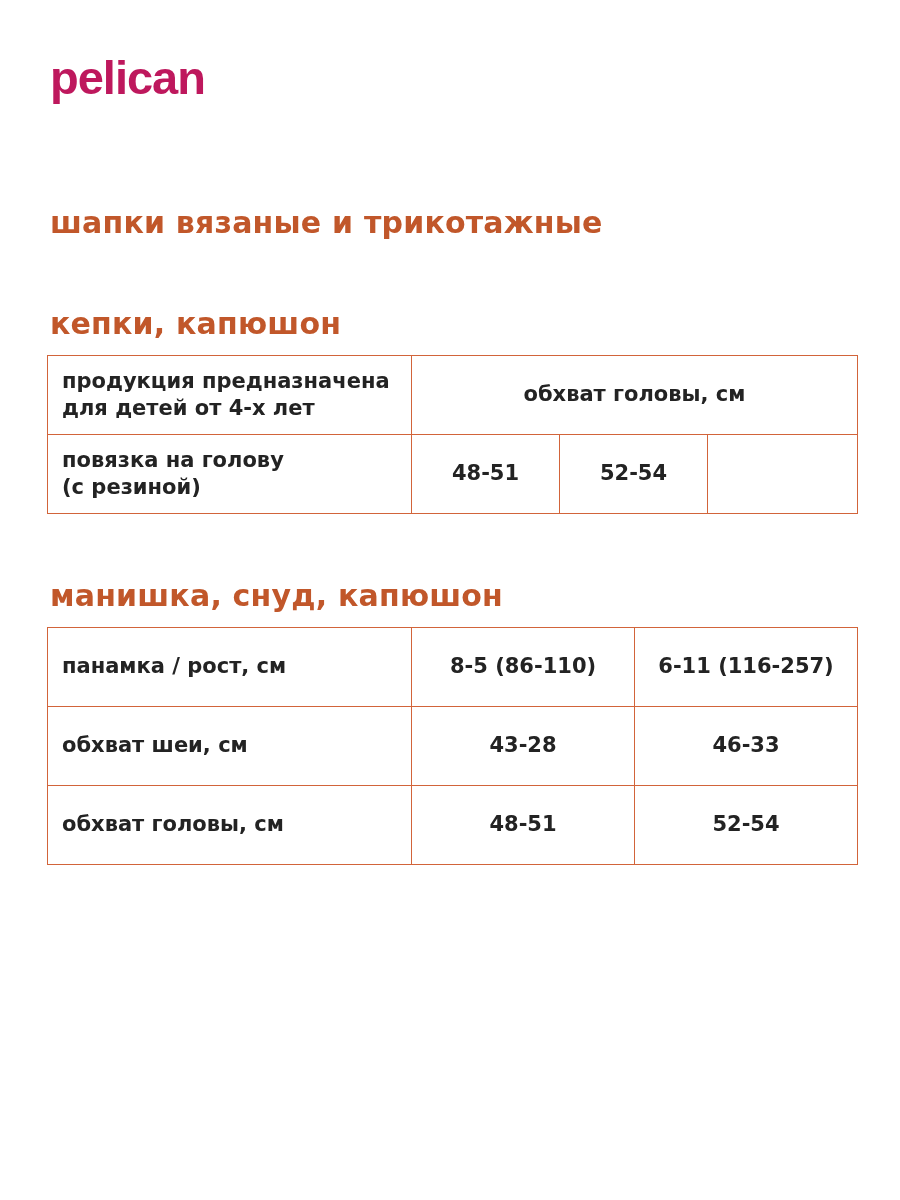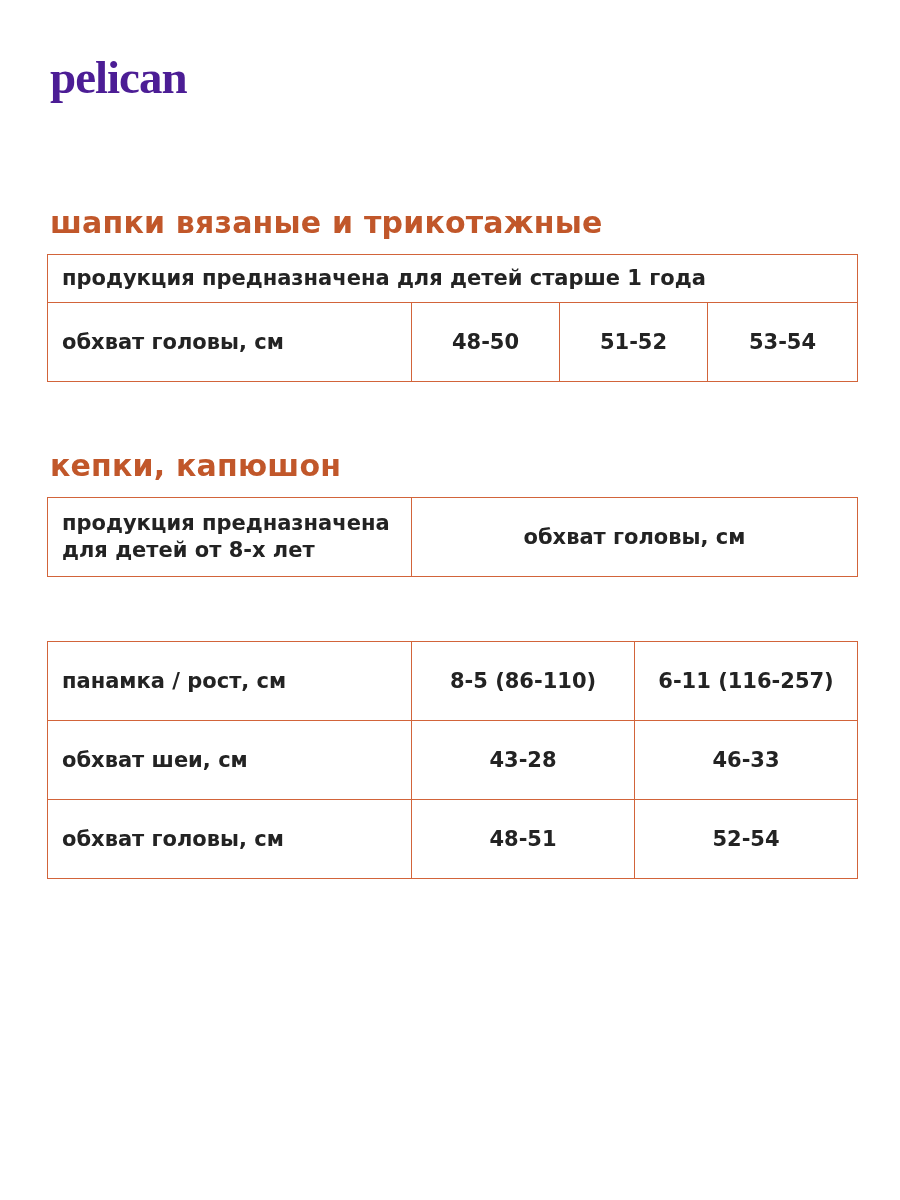--- a/index.html
+++ b/index.html
@@ -19,25 +19,25 @@
   .page {
     position: relative;
     width: 900px;
     height: 1200px;
     box-sizing: border-box;
     padding: 48px 45px 0 45px;
   }
 
   
   .brand {
-    font-family: Liberation Serif, serif;
+    font-family: Liberation Sans, sans-serif;
     font-weight: bold;
     font-size: 47px;
     letter-spacing: -1px;
-    color: #4c1d95;
+    color: #be185d;
     line-height: 1;
     margin: 6px 0 0 5px;
     user-select: none;
   }
 
   
   .section-title {
     font-family: "DejaVu Sans", sans-serif;
     font-weight: bold;
     font-size: 30px;
@@ -108,62 +108,51 @@
 </head>
 <body>
 
 <div class="page">
 
   <div class="brand">pelican</div>
 
   <div class="section sec-1">
     <div class="section-title">шапки вязаные и трикотажные</div>
 
-    <table class="size-table t1">
-      <colgroup>
-          <col class="c0">
-          <col class="c1">
-          <col class="c2">
-          <col class="c3">
-        </colgroup>
-      <tbody>
-        <tr>
-          <td class="left" colspan="4">продукция предназначена для детей старше 1 года</td>
-        </tr>
-        <tr>
-          <td class="left tall">обхват головы, см</td>
-          <td class="center tall">48-50</td>
-          <td class="center tall">51-52</td>
-          <td class="center tall">53-54</td>
-        </tr>
-      </tbody>
-    </table>
   </div>
 
   <div class="section sec-2">
     <div class="section-title">кепки, капюшон</div>
 
     <table class="size-table t2">
       <colgroup>
           <col class="c0">
           <col class="c1">
           <col class="c2">
           <col class="c3">
         </colgroup>
       <tbody>
         <tr>
           <td class="left nowrap-lines tall">продукция предназначена
-для детей от 8-х лет</td>
+для детей от 4-х лет</td>
           <td class="center tall" colspan="3">обхват головы, см</td>
+        </tr>
+        <tr>
+          <td class="left nowrap-lines tall">повязка на голову
+(с резиной)</td>
+          <td class="center tall">48-51</td>
+          <td class="center tall">52-54</td>
+          <td class="center tall empty"></td>
         </tr>
       </tbody>
     </table>
   </div>
 
   <div class="section sec-3">
+    <div class="section-title">манишка, снуд, капюшон</div>
 
     <table class="size-table t3">
       <colgroup>
           <col class="c0">
           <col class="c1">
           <col class="c2">
         </colgroup>
       <tbody>
         <tr>
           <td class="left tall">панамка / рост, см</td>

